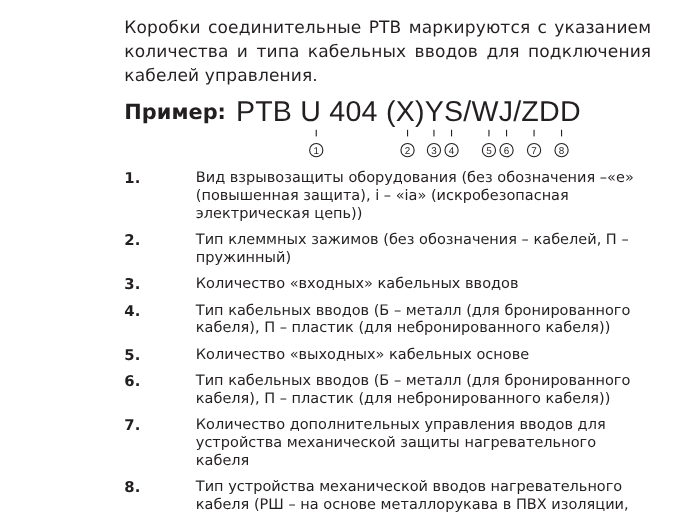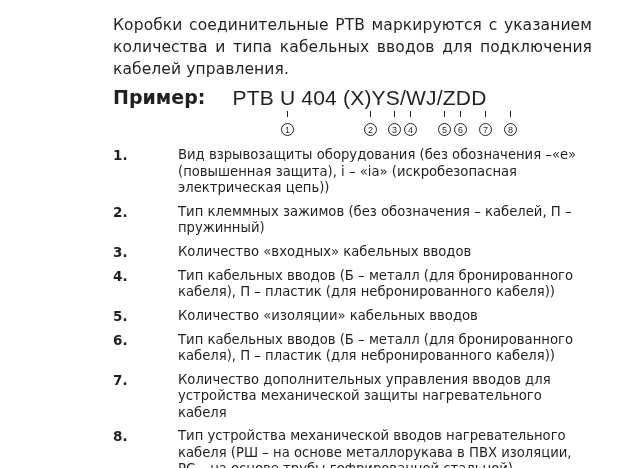--- a/index.html
+++ b/index.html
@@ -25,36 +25,35 @@
     font-size: 15.5px;
     line-height: 22px;
     text-align: justify;
     text-align-last: left;
     color: #231f20;
     margin: 0 0 6px 0;
     letter-spacing: 0.1px;
   }
   .example-line {
     display: flex;
-    align-items: flex-start;
+    align-items: center;
     margin-top: 4px;
     white-space: nowrap;
   }
   .example-label {
     font-size: 19px;
     font-weight: bold;
     color: #231f20;
     margin-right: 9px;
   }
   .example-code {
-    font-size: 21px;
+    font-size: 26px;
     color: #231f20;
     letter-spacing: 0.2px;
     font-family: "Liberation Sans", sans-serif;
-    margin-left: 18px;
   }
   
   .markers {
     position: relative;
     height: 30px;
     margin-top: 1px;
   }
   .marker {
     position: absolute;
     top: 0;
@@ -165,21 +164,21 @@
     <div class="item">
       <span class="item-num">3.</span>
       <span class="item-text">Количество «входных» кабельных вводов</span>
     </div>
     <div class="item">
       <span class="item-num">4.</span>
       <span class="item-text">Тип кабельных вводов (Б – металл (для бронированного кабеля), П – пластик (для небронированного кабеля))</span>
     </div>
     <div class="item">
       <span class="item-num">5.</span>
-      <span class="item-text">Количество «изоляции» кабельных вводов</span>
+      <span class="item-text">Количество «выходных» кабельных основе</span>
     </div>
     <div class="item">
       <span class="item-num">6.</span>
       <span class="item-text">Тип кабельных вводов (Б – металл (для бронированного кабеля), П – пластик (для небронированного кабеля))</span>
     </div>
     <div class="item">
       <span class="item-num">7.</span>
       <span class="item-text">Количество дополнительных управления вводов для устройства механической защиты нагревательного кабеля</span>
     </div>
     <div class="item">

